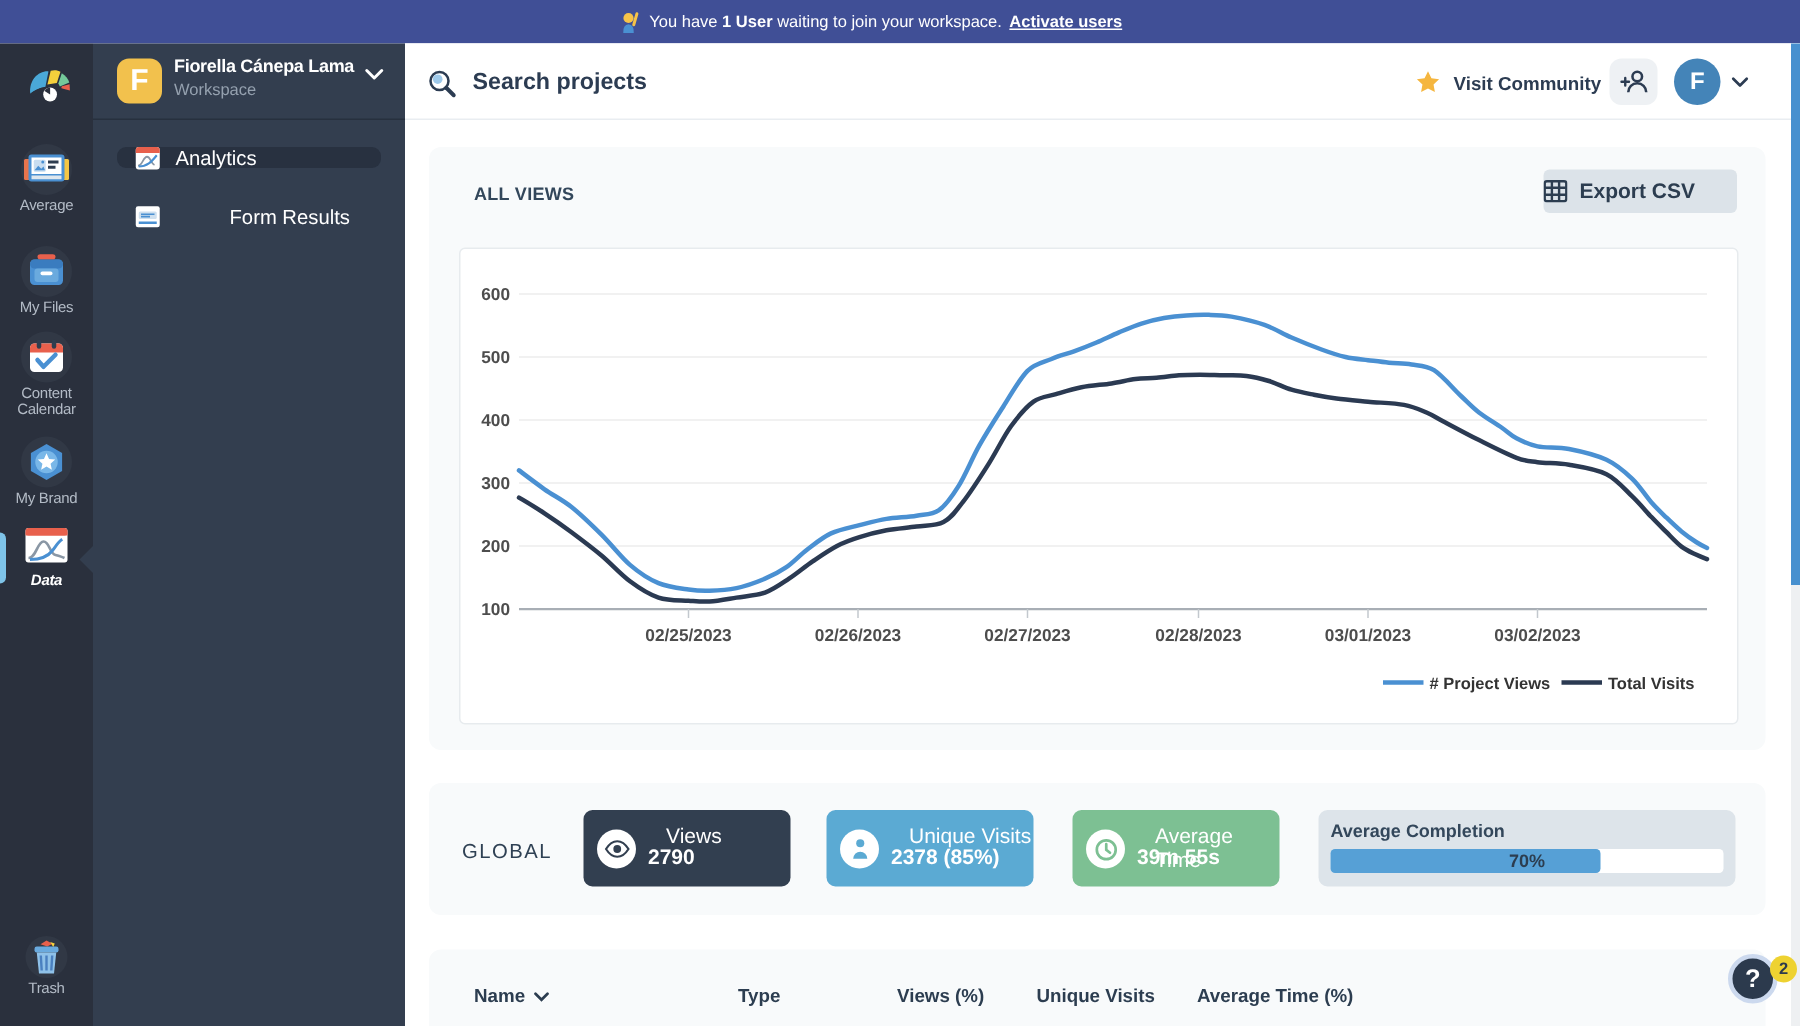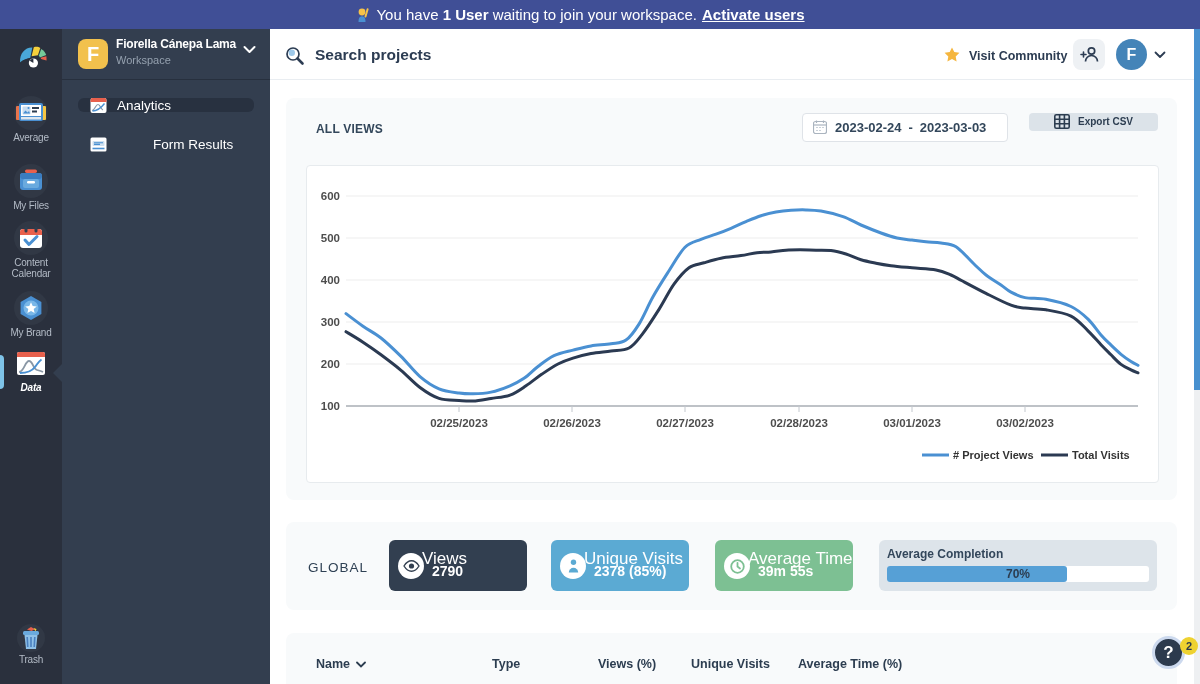--- a/index.html
+++ b/index.html
@@ -1,20 +1,20 @@
 <!DOCTYPE html>
 <html><head>
 <meta charset="utf-8">
 <style>
 * { margin:0; padding:0; box-sizing:border-box; }
 html,body { width:1200px; height:684px; overflow:hidden; }
 body { font-family:"Liberation Sans", sans-serif; background:#fff; position:relative; color:#2c3c52; }
 
 .banner { position:absolute; left:0; top:0; width:1200px; height:29px; background:#404f96; color:#fff;
-  display:flex; align-items:center; justify-content:center; font-size:15px; padding-right:40px; }
+  display:flex; align-items:center; justify-content:center; font-size:11px; padding-right:40px; }
 .banner b { font-weight:bold; }
 .banner .lnk { font-weight:bold; text-decoration:underline; margin-left:5px; }
 
 .nav1 { position:absolute; left:0; top:29px; width:62px; height:655px; background:#2a303d; }
 .n1item { position:absolute; width:62px; text-align:center; }
 .n1circ { width:34px; height:34px; border-radius:50%; background:#313845; margin:0 auto;
   display:flex; align-items:center; justify-content:center; }
 .n1lbl { font-size:10px; letter-spacing:-0.2px; color:#b3bbc6; line-height:10.5px; margin-top:3px; }
 .n1lbl.sel { color:#fff; font-weight:bold;font-style:italic; }
 .seltab { position:absolute; left:0; top:326px; width:4px; height:34px; background:#7ec3e8; border-radius:0 4px 4px 0; }
@@ -43,30 +43,30 @@
 .avatar2 { position:absolute; left:846px; top:10px; width:31px; height:31px; border-radius:50%; background:#4484b8;
   color:#fff; font-size:16px; font-weight:bold; display:flex; align-items:center; justify-content:center; }
 
 .card { position:absolute; left:16px; width:891px; background:#f8fafb; border-radius:8px; }
 .card1 { top:68.7px; height:402px; }
 .card2 { top:493px; height:88px; }
 .card3 { top:604px; height:80px; border-radius:8px 8px 0 0; }
 .allviews { position:absolute; left:30px; top:24px; font-size:12px; font-weight:bold; color:#33475b; letter-spacing:.2px; }
 .datebox { position:absolute; left:516px; top:15px; width:206px; height:29px; background:#fff; border:1px solid #dfe3e8;
   border-radius:4px; display:flex; align-items:center; font-size:13px; font-weight:bold; color:#33475b; }
-.exportbtn { position:absolute; left:743px; top:15px; width:129px; height:18px; background:#dce3e9; border-radius:4px;
-  display:flex; align-items:center; justify-content:center; font-size:10px; font-weight:bold; color:#2c3d50; }
+.exportbtn { position:absolute; left:743px; top:15px; width:129px; height:29px; background:#dce3e9; border-radius:4px;
+  display:flex; align-items:center; justify-content:flex-start; font-size:14px; font-weight:bold; color:#2c3d50; }
 .chartcard { position:absolute; left:20px; top:67px; width:853px; height:318px; background:#fff;
   border:1px solid #e7ebee; border-radius:4px; }
 
 .global { position:absolute; left:22px; top:38px; font-size:13.5px; font-weight:normal; color:#2f4154; letter-spacing:1px; }
 .stat { position:absolute; top:18px; width:138px; height:51px; border-radius:6px; color:#fff; }
 .stat .ic { position:absolute; left:9px; top:13px; width:26px; height:26px; border-radius:50%; background:#fff;
   display:flex; align-items:center; justify-content:center; }
-.stat .t1 { position:absolute; left:33px; top:9px; font-size:17px; }
+.stat .t1 { position:absolute; left:55px; top:9px; font-size:14px; }
 .stat .t2 { position:absolute; left:43px; top:23px; font-size:14px; font-weight:bold; }
 .stat1 { left:103px; background:#323f50; }
 .stat2 { left:265px; background:#5baad3; }
 .stat3 { left:429px; background:#7dc093; }
 .stat4 { left:593px; width:278px; background:#dde4ea; color:#33475b; }
 .stat4 .t1 { left:8px; top:7px; font-size:12px; font-weight:bold; }
 .pbar { position:absolute; left:8px; top:26px; width:262px; height:16px; background:#fff; border-radius:3px;padding-left:48px; }
 .pfill { position:absolute; left:0; top:0; width:180px; height:16px; background:#56a0d6; border-radius:3px; }
 .plbl { position:absolute; left:0; top:0; width:262px; height:16px; display:flex; align-items:center; justify-content:center;
   font-size:12px; font-weight:bold; color:#2c3d50; }
@@ -237,31 +237,20 @@
       </svg>
     </div>
     <div class="avatar2">F</div>
     <svg style="position:absolute;left:884px;top:22px" width="12" height="8" viewBox="0 0 12 8">
         <path d="M1.5 1.5 L6 6 L10.5 1.5" stroke="#2c3c52" stroke-width="1.8" fill="none" stroke-linecap="round" stroke-linejoin="round"></path>
       </svg>
   </div>
 
   <div class="card card1">
     <div class="allviews">ALL VIEWS</div>
-    <div class="datebox">
-      <svg style="margin:0 8px 0 10px" width="14" height="14" viewBox="0 0 14 14">
-        <rect x="0.5" y="1.5" width="13" height="12" rx="2" fill="none" stroke="#aab4bf" stroke-width="1.2"></rect>
-        <path d="M0.5 5 H13.5" stroke="#aab4bf" stroke-width="1.2"></path>
-        <path d="M3.5 0.5 V3 M10.5 0.5 V3" stroke="#aab4bf" stroke-width="1.2"></path>
-        <path d="M3 7.5 h2 M6 7.5 h2 M9 7.5 h2 M3 10.5 h2 M6 10.5 h2" stroke="#c9d1d9" stroke-width="1.2"></path>
-      </svg>
-      <span>2023-02-24</span>
-        <span style="margin:0 7px">-</span>
-        <span>2023-03-03</span>
-    </div>
     <div class="exportbtn">
       <svg style="margin-right:8px" width="16" height="15" viewBox="0 0 16 15">
         <rect x="0.8" y="0.8" width="14.4" height="13.4" rx="1.5" fill="none" stroke="#2c3d50" stroke-width="1.6"></rect>
         <path d="M0.8 5.2 H15.2 M0.8 9.8 H15.2 M5.6 0.8 V14.2 M10.4 0.8 V14.2" stroke="#2c3d50" stroke-width="1.6"></path>
       </svg>
       <span>Export CSV</span>
     </div>
     <div class="chartcard">
       <svg width="853" height="318" viewBox="0 0 853 318" style="display:block">
         <g stroke="#ededed" stroke-width="1">

